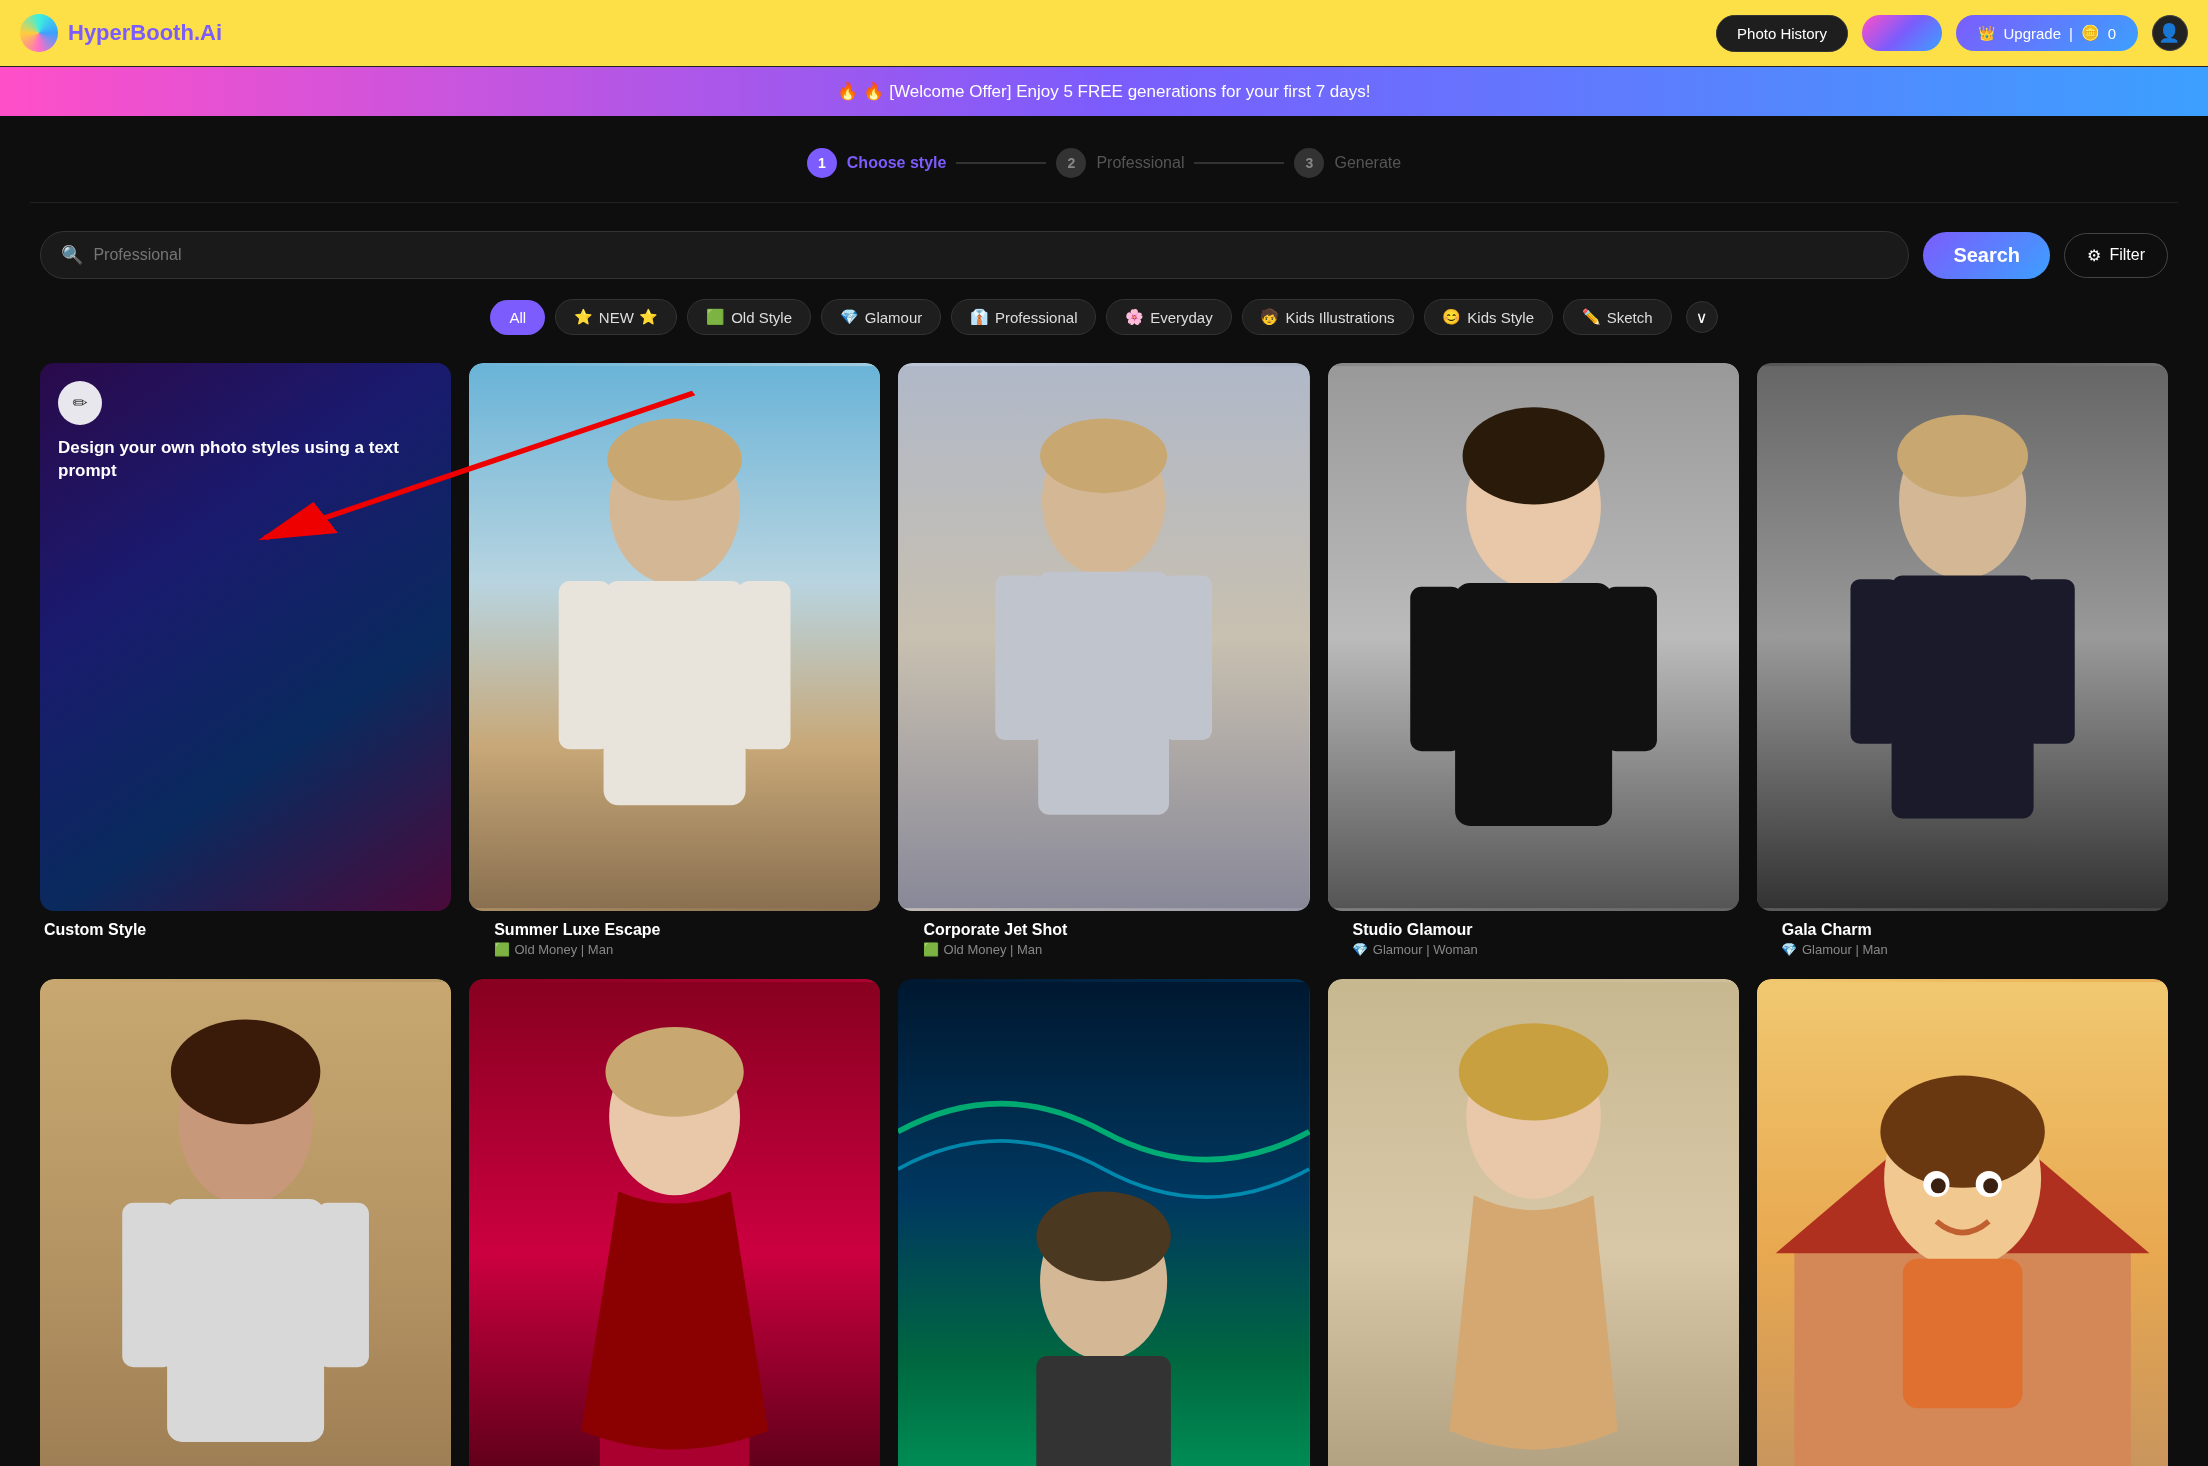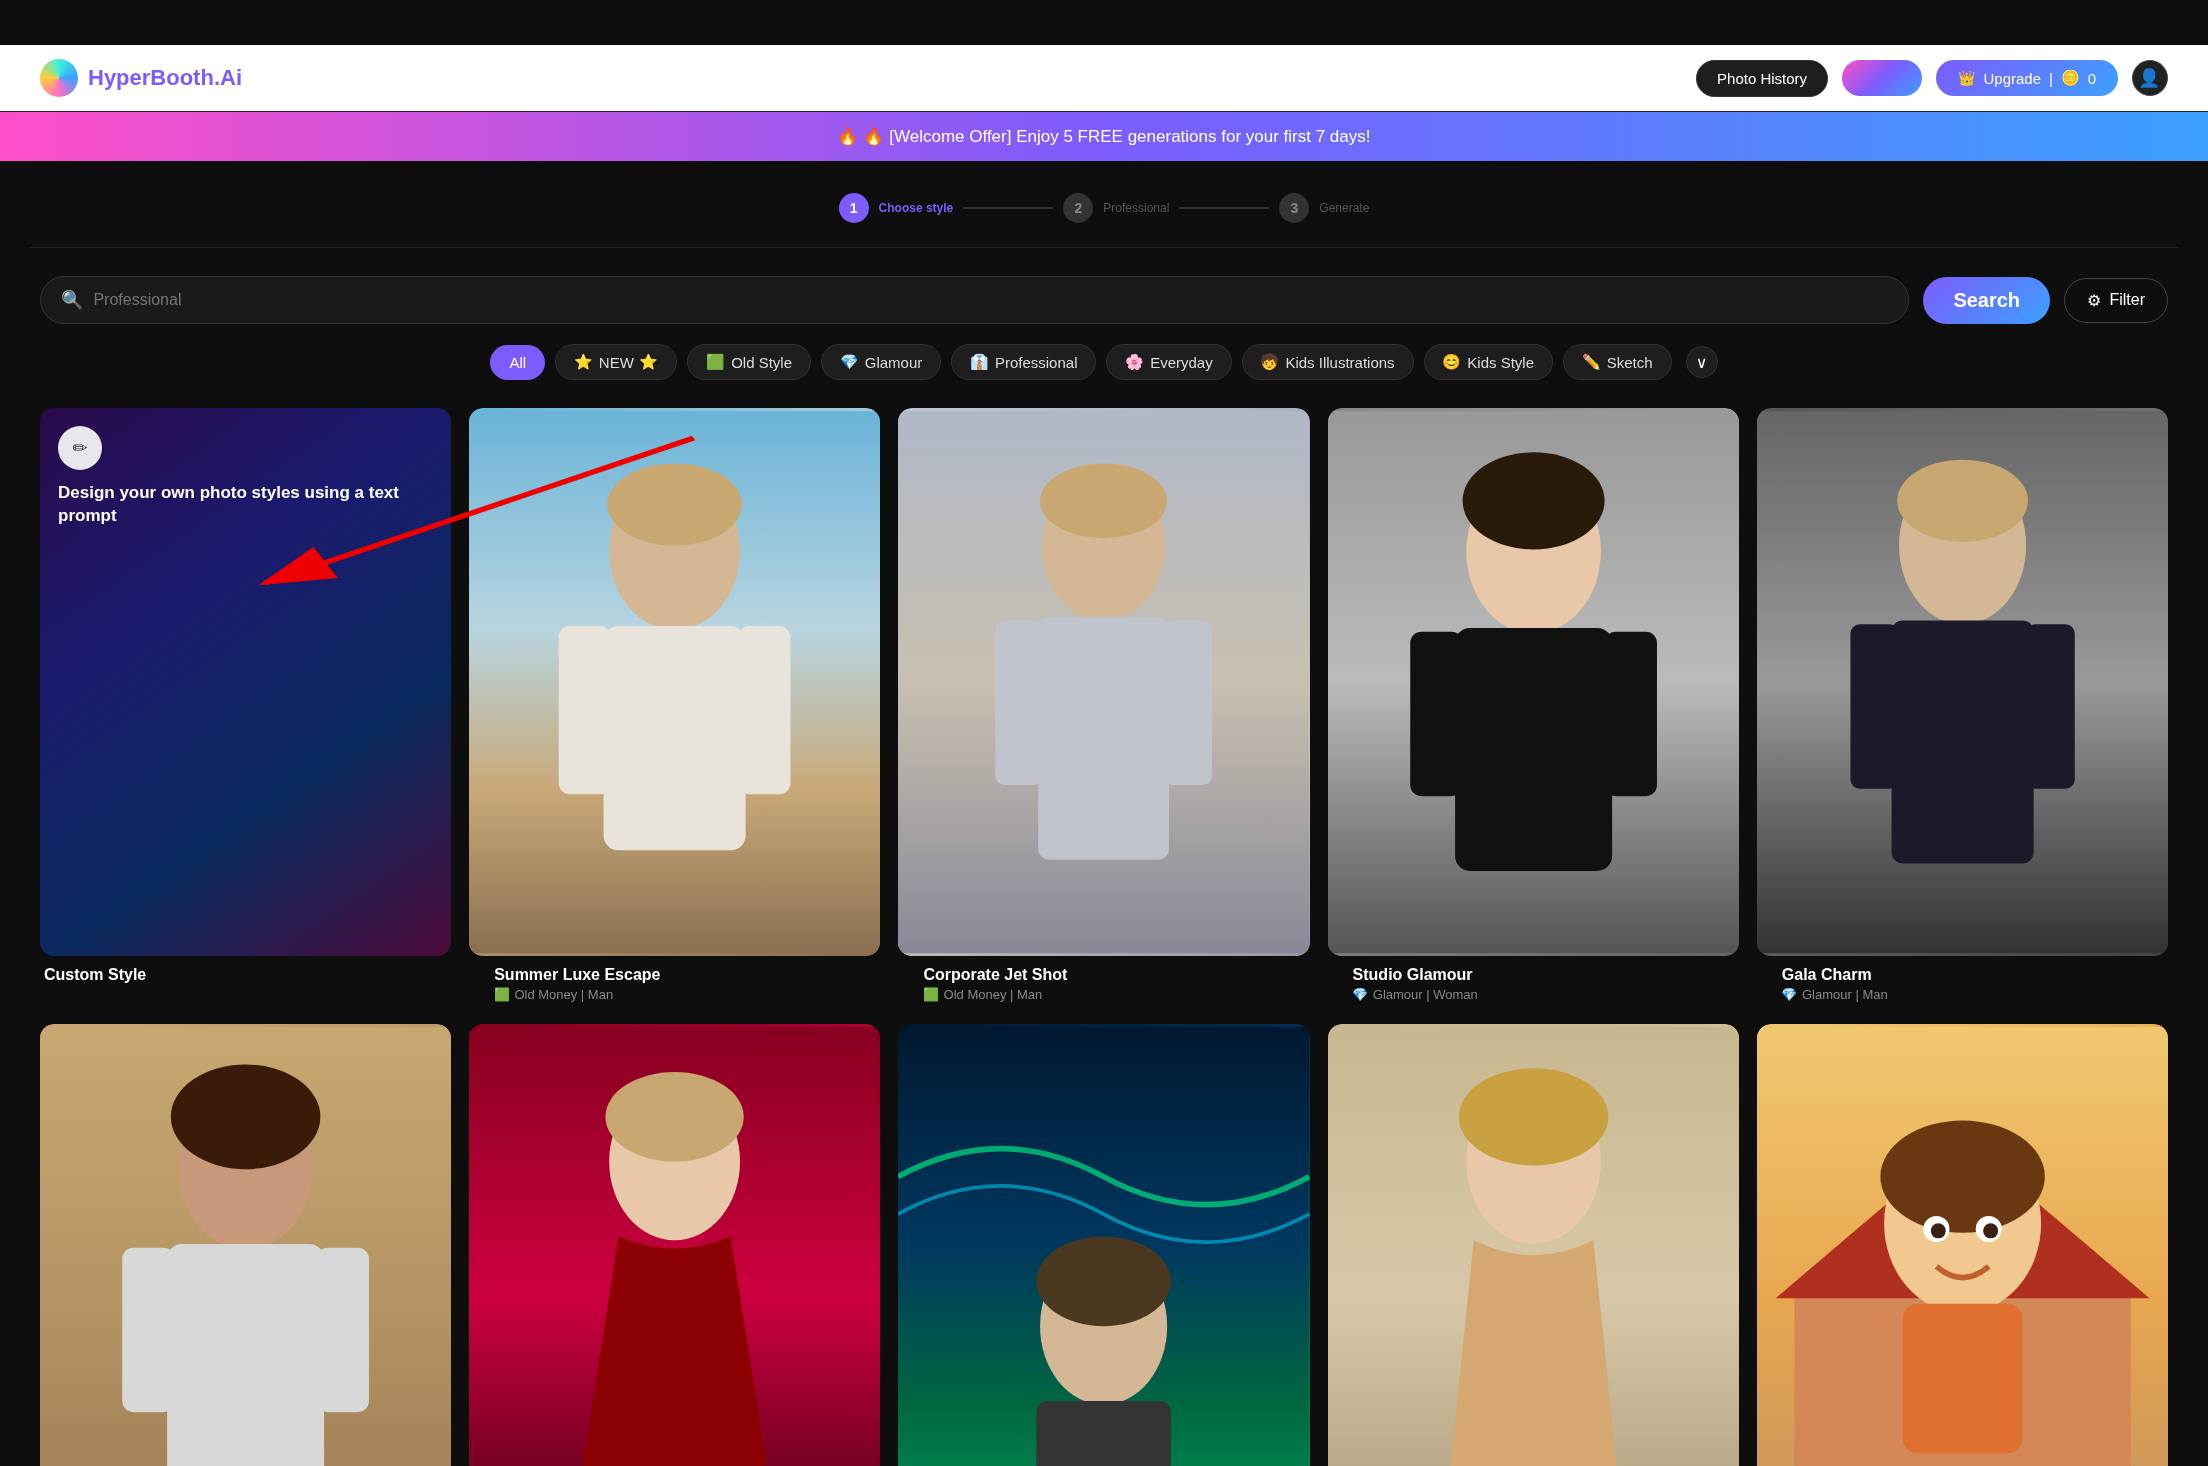--- a/index.html
+++ b/index.html
@@ -9,24 +9,23 @@
       font-family: -apple-system, BlinkMacSystemFont, 'Segoe UI', sans-serif;
       min-height: 100vh;
       overflow-x: hidden;
     }
 
     
     .navbar {
       display: flex;
       align-items: center;
       justify-content: space-between;
-      padding: 14px 40px;
-      background: #ffffff;
+      padding: 14px 20px;
+      background: #fde047;
       border-bottom: 1px solid #222;
-      margin-top: 45px;
     }
     .logo {
       display: flex;
       align-items: center;
       gap: 10px;
       font-size: 22px;
       font-weight: 700;
     }
     .logo-icon {
       width: 38px;
@@ -111,21 +110,21 @@
       height: 30px;
       border-radius: 50%;
       display: flex;
       align-items: center;
       justify-content: center;
       font-size: 14px;
       font-weight: 700;
     }
     .step-num.active { background: #7c5cfc; color: #fff; }
     .step-num.inactive { background: #333; color: #888; }
-    .step-label { font-size: 12px; }
+    .step-label { font-size: 16px; }
     .step-label.active { color: #7c5cfc; font-weight: 600; }
     .step-label.inactive { color: #555; }
     .step-line {
       width: 90px;
       height: 2px;
       background: #333;
       margin: 0 10px;
     }
 
     

